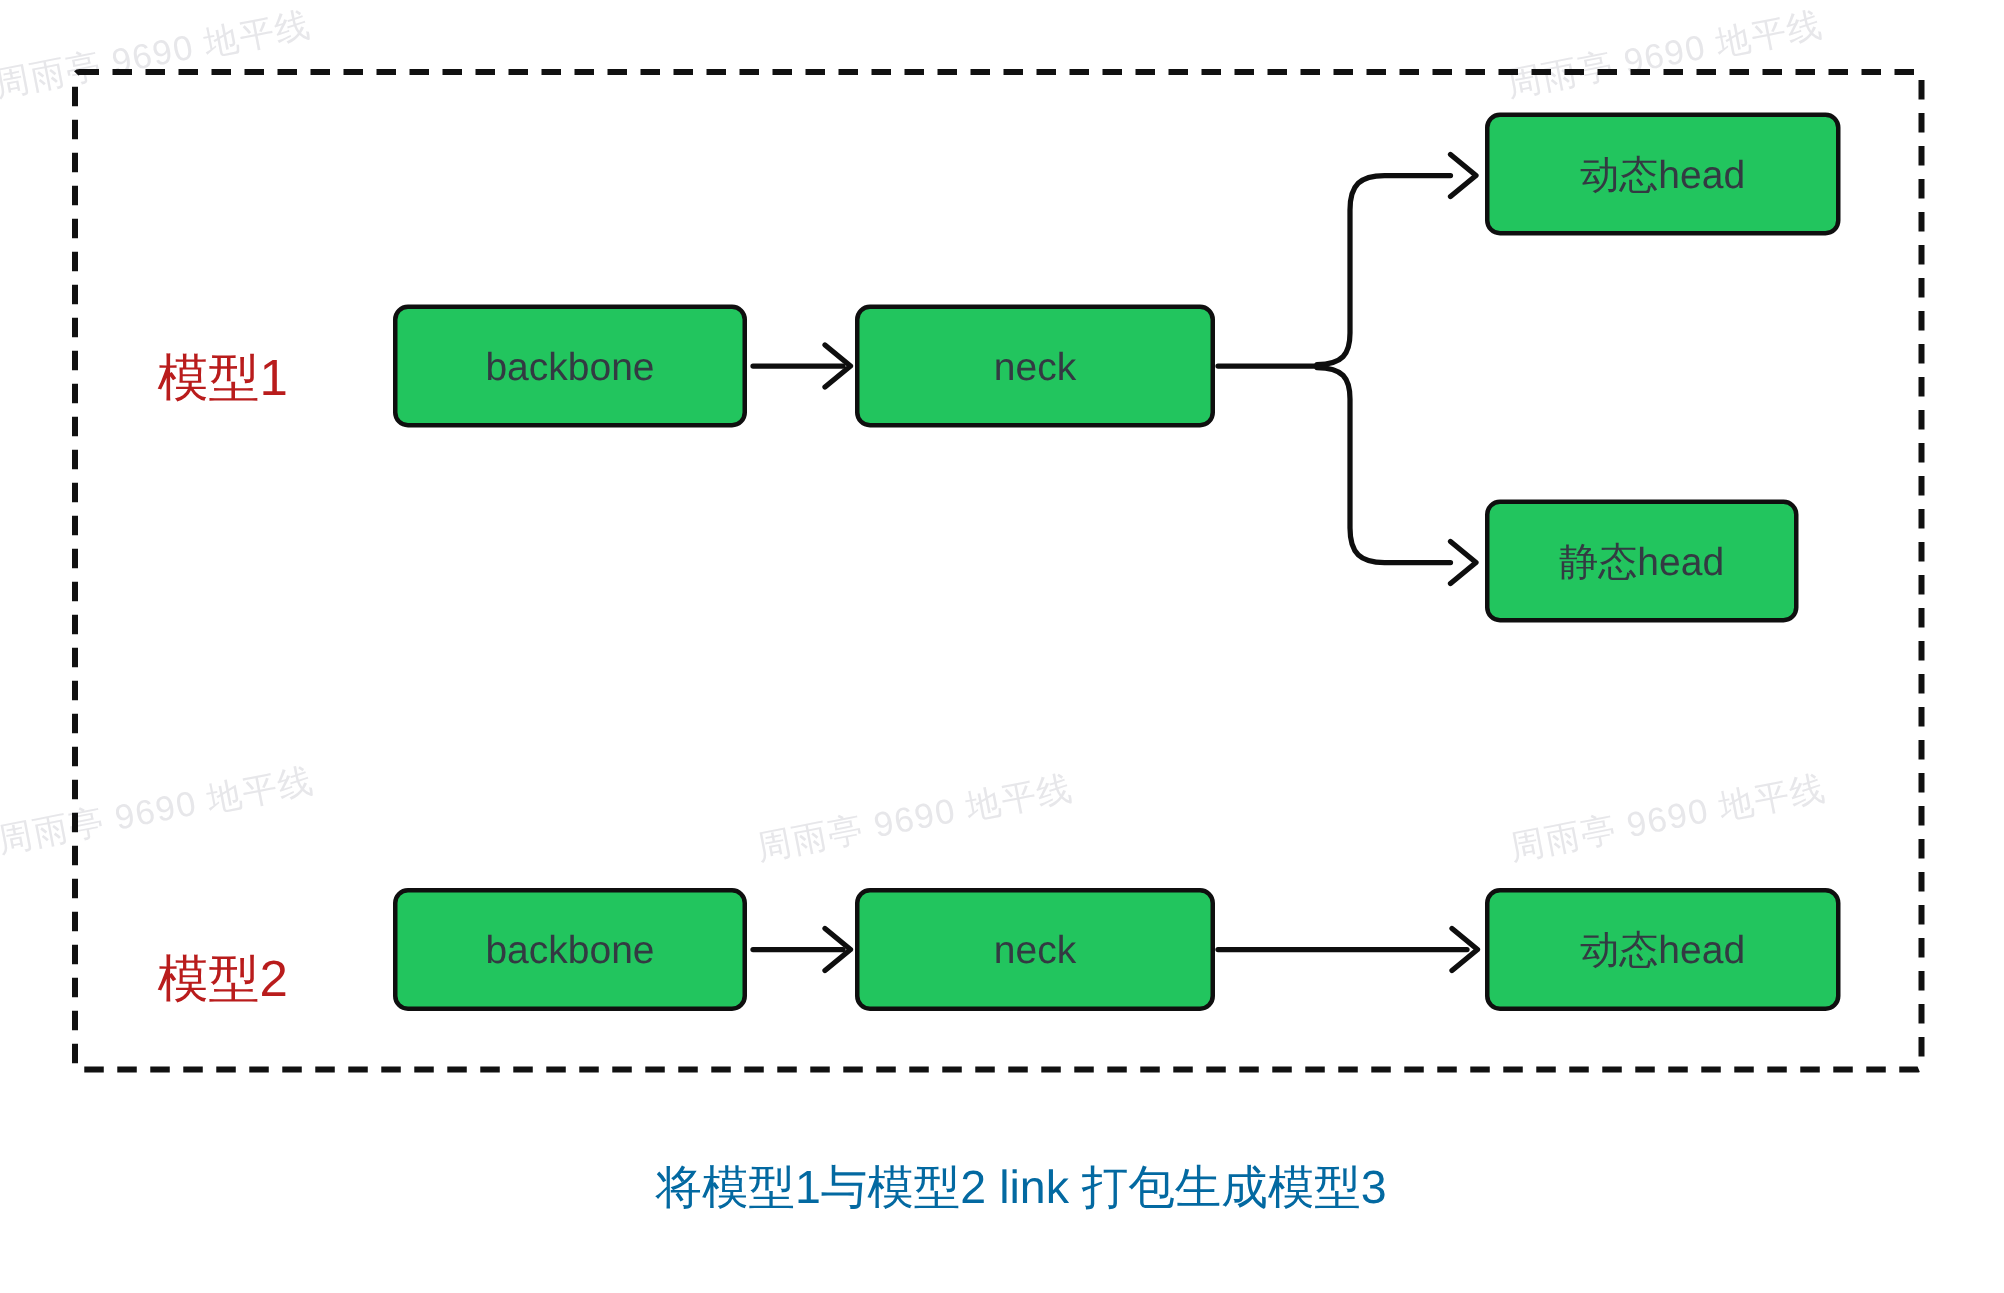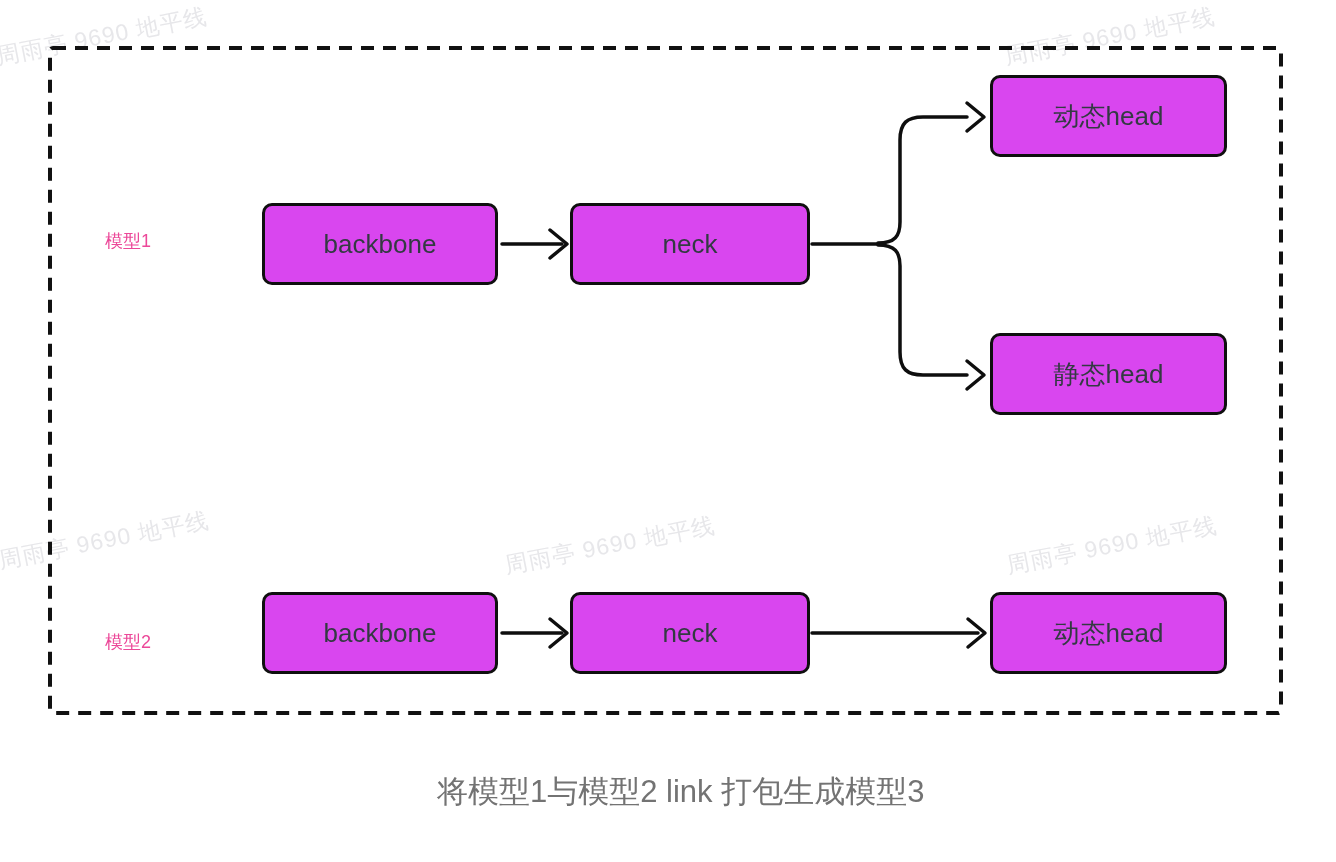--- a/index.html
+++ b/index.html
@@ -6,29 +6,29 @@
   body{
     width:1336px;height:862px;position:relative;background:#ffffff;overflow:hidden;
     font-family:"Liberation Sans","DejaVu Sans",sans-serif;
   }
   .watermark{
     position:absolute;white-space:nowrap;color:#e7e7ea;font-size:23px;
     transform:rotate(-11deg);user-select:none;letter-spacing:1px;
   }
   .frame-svg{position:absolute;left:0;top:0;}
   .node{
-    position:absolute;background:#d946ef;border:3.5px solid #0f0f0f;border-radius:10px;
+    position:absolute;background:#22c55e;border:3.5px solid #0f0f0f;border-radius:10px;
     display:flex;align-items:center;justify-content:center;
     font-size:26px;color:#333a42;box-sizing:border-box;
   }
   .row-label{
-    position:absolute;font-size:18px;color:#ec4899;
+    position:absolute;font-size:34px;color:#b91c1c;
   }
   .caption{
-    position:absolute;left:437px;top:771px;font-size:31px;color:#737373;white-space:nowrap;
+    position:absolute;left:437px;top:771px;font-size:31px;color:#0369a1;white-space:nowrap;
   }
 </style>
 </head>
 <body>
 
 <div class="watermark" style="left:-5px;top:21px">周雨亭 9690 地平线</div>
 <div class="watermark" style="left:1003px;top:21px">周雨亭 9690 地平线</div>
 <div class="watermark" style="left:-3px;top:525px">周雨亭 9690 地平线</div>
 <div class="watermark" style="left:503px;top:530px">周雨亭 9690 地平线</div>
 <div class="watermark" style="left:1005px;top:530px">周雨亭 9690 地平线</div>
@@ -57,19 +57,19 @@
     <path d="M968,619 L985,633 L968,647"></path>
   </g>
 </svg>
 
 <div class="row-label" style="left:105px;top:229px">模型1</div>
 <div class="row-label" style="left:105px;top:630px">模型2</div>
 
 <div class="node" style="left:262px;top:203px;width:236px;height:82px">backbone</div>
 <div class="node" style="left:570px;top:203px;width:240px;height:82px">neck</div>
 <div class="node" style="left:990px;top:75px;width:237px;height:82px">动态head</div>
-<div class="node" style="left:990px;top:333px;width:237px;height:82px">静态head</div>
+<div class="node" style="left:990px;top:333px;width:209px;height:82px">静态head</div>
 
 <div class="node" style="left:262px;top:592px;width:236px;height:82px">backbone</div>
 <div class="node" style="left:570px;top:592px;width:240px;height:82px">neck</div>
 <div class="node" style="left:990px;top:592px;width:237px;height:82px">动态head</div>
 
 <div class="caption">将模型1与模型2 link 打包生成模型3</div>
 
 </body></html>

